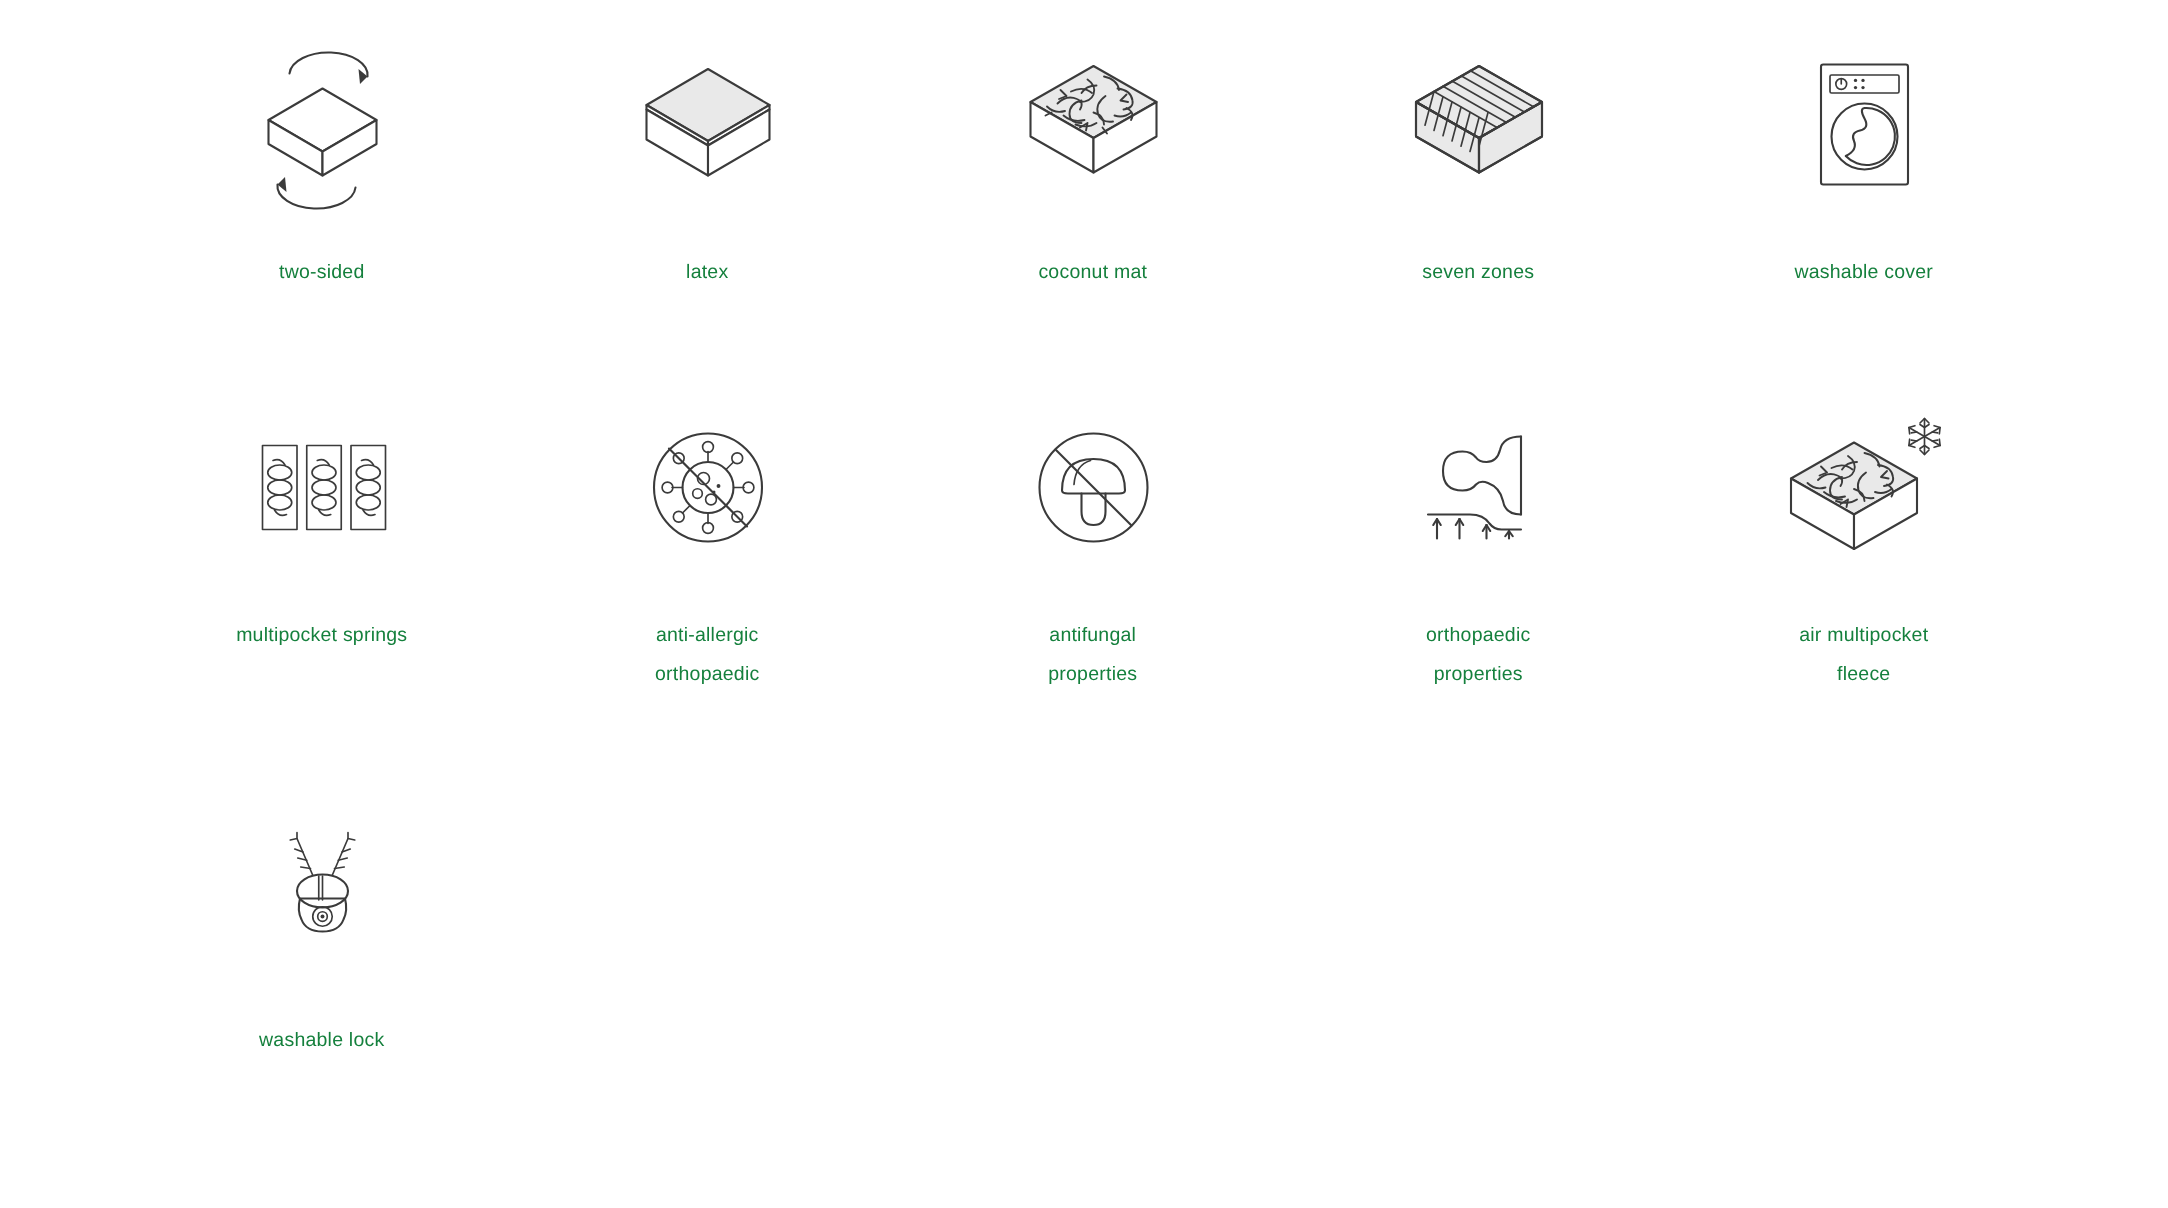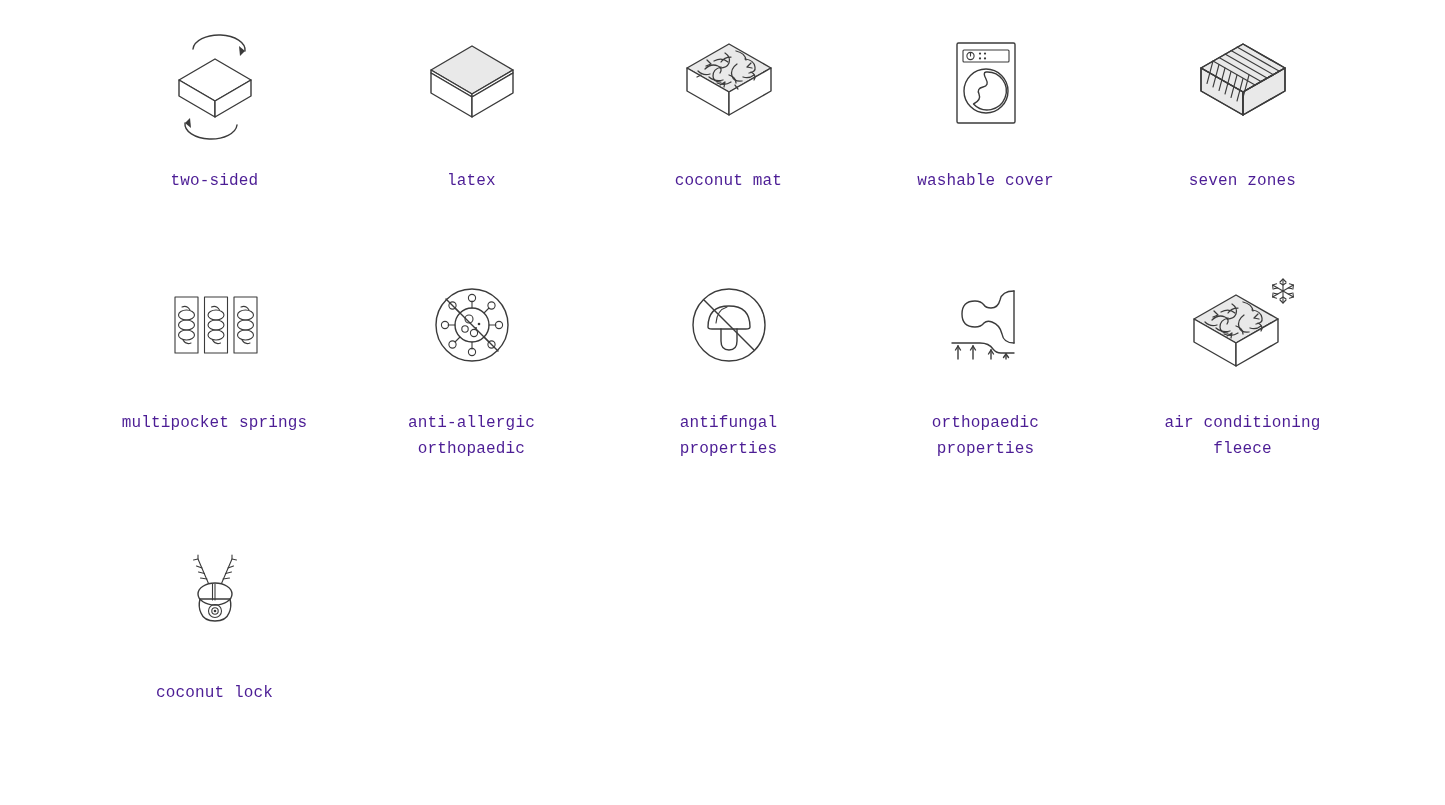--- a/index.html
+++ b/index.html
@@ -49,26 +49,26 @@
     justify-content: center;
   }
 
   .icon-box svg {
     display: block;
     overflow: visible;
   }
 
   .feature-label {
     margin-top: 30px;
-    font-family: Liberation Mono, monospace;
-    font-size: 16px;
+    font-family: Liberation Sans, sans-serif;
+    font-size: 13px;
     font-weight: 400;
     line-height: 26px;
     letter-spacing: 0.15px;
-    color: #4c1d95;
+    color: #15803d;
     text-align: center;
     white-space: pre-line;
   }
 
   .stroke {
     fill: none;
     stroke: #3b3b3b;
     stroke-width: 1.4;
     stroke-linecap: round;
     stroke-linejoin: round;
@@ -164,38 +164,20 @@
             <path d="M66 28 l4 -4 M66 28 l5 1"></path>
             <path d="M20 36 l-4 2 M54 46 l3 4"></path>
           </g>
         </svg>
       </div>
       <div class="feature-label">coconut mat</div>
     </div>
 
     <div class="feature-cell">
       <div class="icon-box">
-        <svg width="70" height="88" viewBox="0 0 70 88">
-          <rect class="stroke" x="6" y="4" width="58" height="80" rx="1.5"></rect>
-          <rect class="stroke-thin" x="12" y="11" width="46" height="12" rx="1"></rect>
-          <circle class="stroke-thin" cx="19.5" cy="17" r="3.6"></circle>
-          <path class="stroke-thin" d="M19.5 13.6 L19.5 17"></path>
-          <circle class="solid-dark" cx="29" cy="14.6" r="1.1"></circle>
-          <circle class="solid-dark" cx="34" cy="14.6" r="1.1"></circle>
-          <circle class="solid-dark" cx="29" cy="19.4" r="1.1"></circle>
-          <circle class="solid-dark" cx="34" cy="19.4" r="1.1"></circle>
-          <circle class="stroke" cx="35" cy="52" r="22"></circle>
-          <path class="stroke" d="M35 33 A19 19 0 1 1 22.5 65 q8 -4 5.5 -10 q-2.5 -5.5 4 -7 q6.5 -1.5 3 -8 q-3.5 -6.5 0 -7"></path>
-        </svg>
-      </div>
-      <div class="feature-label">washable cover</div>
-    </div>
-
-    <div class="feature-cell">
-      <div class="icon-box">
         <svg width="96" height="88" viewBox="0 0 96 88">
           <path class="face-top" d="M48 5 L90 29 L48 53 L6 29 Z"></path>
           <path class="face-top" d="M6 29 L6 52 L48 76 L48 53 Z"></path>
           <path class="face-top" d="M48 53 L48 76 L90 52 L90 29 Z"></path>
           <g class="stroke-thin">
             <path d="M18 22 L12 44.5"></path>
             <path d="M24 25.5 L18 48"></path>
             <path d="M30 29 L24 51.5"></path>
             <path d="M36 32.5 L30 55"></path>
             <path d="M42 36 L36 58.5"></path>
@@ -208,20 +190,38 @@
             <path d="M30 15 L72 39"></path>
             <path d="M36 11.5 L78 35.5"></path>
             <path d="M42 8 L84 32"></path>
           </g>
           <path class="stroke" d="M48 5 L90 29 L48 53 L6 29 Z"></path>
           <path class="stroke" d="M6 29 L6 52 L48 76 L48 53 Z"></path>
           <path class="stroke" d="M48 53 L48 76 L90 52 L90 29 Z"></path>
         </svg>
       </div>
       <div class="feature-label">seven zones</div>
+    </div>
+
+    <div class="feature-cell">
+      <div class="icon-box">
+        <svg width="70" height="88" viewBox="0 0 70 88">
+          <rect class="stroke" x="6" y="4" width="58" height="80" rx="1.5"></rect>
+          <rect class="stroke-thin" x="12" y="11" width="46" height="12" rx="1"></rect>
+          <circle class="stroke-thin" cx="19.5" cy="17" r="3.6"></circle>
+          <path class="stroke-thin" d="M19.5 13.6 L19.5 17"></path>
+          <circle class="solid-dark" cx="29" cy="14.6" r="1.1"></circle>
+          <circle class="solid-dark" cx="34" cy="14.6" r="1.1"></circle>
+          <circle class="solid-dark" cx="29" cy="19.4" r="1.1"></circle>
+          <circle class="solid-dark" cx="34" cy="19.4" r="1.1"></circle>
+          <circle class="stroke" cx="35" cy="52" r="22"></circle>
+          <path class="stroke" d="M35 33 A19 19 0 1 1 22.5 65 q8 -4 5.5 -10 q-2.5 -5.5 4 -7 q6.5 -1.5 3 -8 q-3.5 -6.5 0 -7"></path>
+        </svg>
+      </div>
+      <div class="feature-label">washable cover</div>
     </div>
 
   </div>
 
   <div class="feature-row row-2">
 
     <div class="feature-cell">
       <div class="icon-box">
         <svg width="86" height="62" viewBox="0 0 86 62">
           <g>
@@ -363,21 +363,21 @@
             <path d="M10.4 6 l-0.5 -4.2 M10.4 6 l-4 1.2"></path>
             <path d="M-10.4 6 l4 1.2 M-10.4 6 l0.5 -4.2"></path>
             <path d="M10.4 -6 l-4 -1.2 M10.4 -6 l-0.5 4.2"></path>
             <path d="M0 -6 l-3 -2 M0 -6 l3 -2"></path>
             <path d="M0 6 l-3 2 M0 6 l3 2"></path>
             <path d="M-5.2 -3 l-3.6 0.6 M5.2 3 l3.6 -0.6"></path>
             <path d="M-5.2 3 l-3.6 -0.6 M5.2 -3 l3.6 0.6"></path>
           </g>
         </svg>
       </div>
-      <div class="feature-label">air conditioning
+      <div class="feature-label">air multipocket
 fleece</div>
     </div>
 
   </div>
 
   <div class="feature-row row-3">
 
     <div class="feature-cell">
       <div class="icon-box">
         <svg width="70" height="88" viewBox="0 0 70 88">
@@ -390,18 +390,18 @@
           </g>
           <ellipse class="face-white" cx="35" cy="43" rx="17" ry="11"></ellipse>
           <path class="stroke" d="M20 48 q-2 8 1 14 q3 8 14 8 q11 0 14 -8 q3 -6 1 -14 Z"></path>
           <circle class="stroke-thin" cx="35" cy="60" r="6.5"></circle>
           <circle class="stroke-thin" cx="35" cy="60" r="3.2"></circle>
           <circle class="solid-dark" cx="35" cy="60" r="1.3"></circle>
           <path class="stroke-thin" d="M35 33 L35 49"></path>
           <path class="stroke-thin" d="M32.5 33 L32.5 49"></path>
         </svg>
       </div>
-      <div class="feature-label">coconut lock</div>
+      <div class="feature-label">washable lock</div>
     </div>
 
   </div>
 
 </div>
 
 </body></html>

